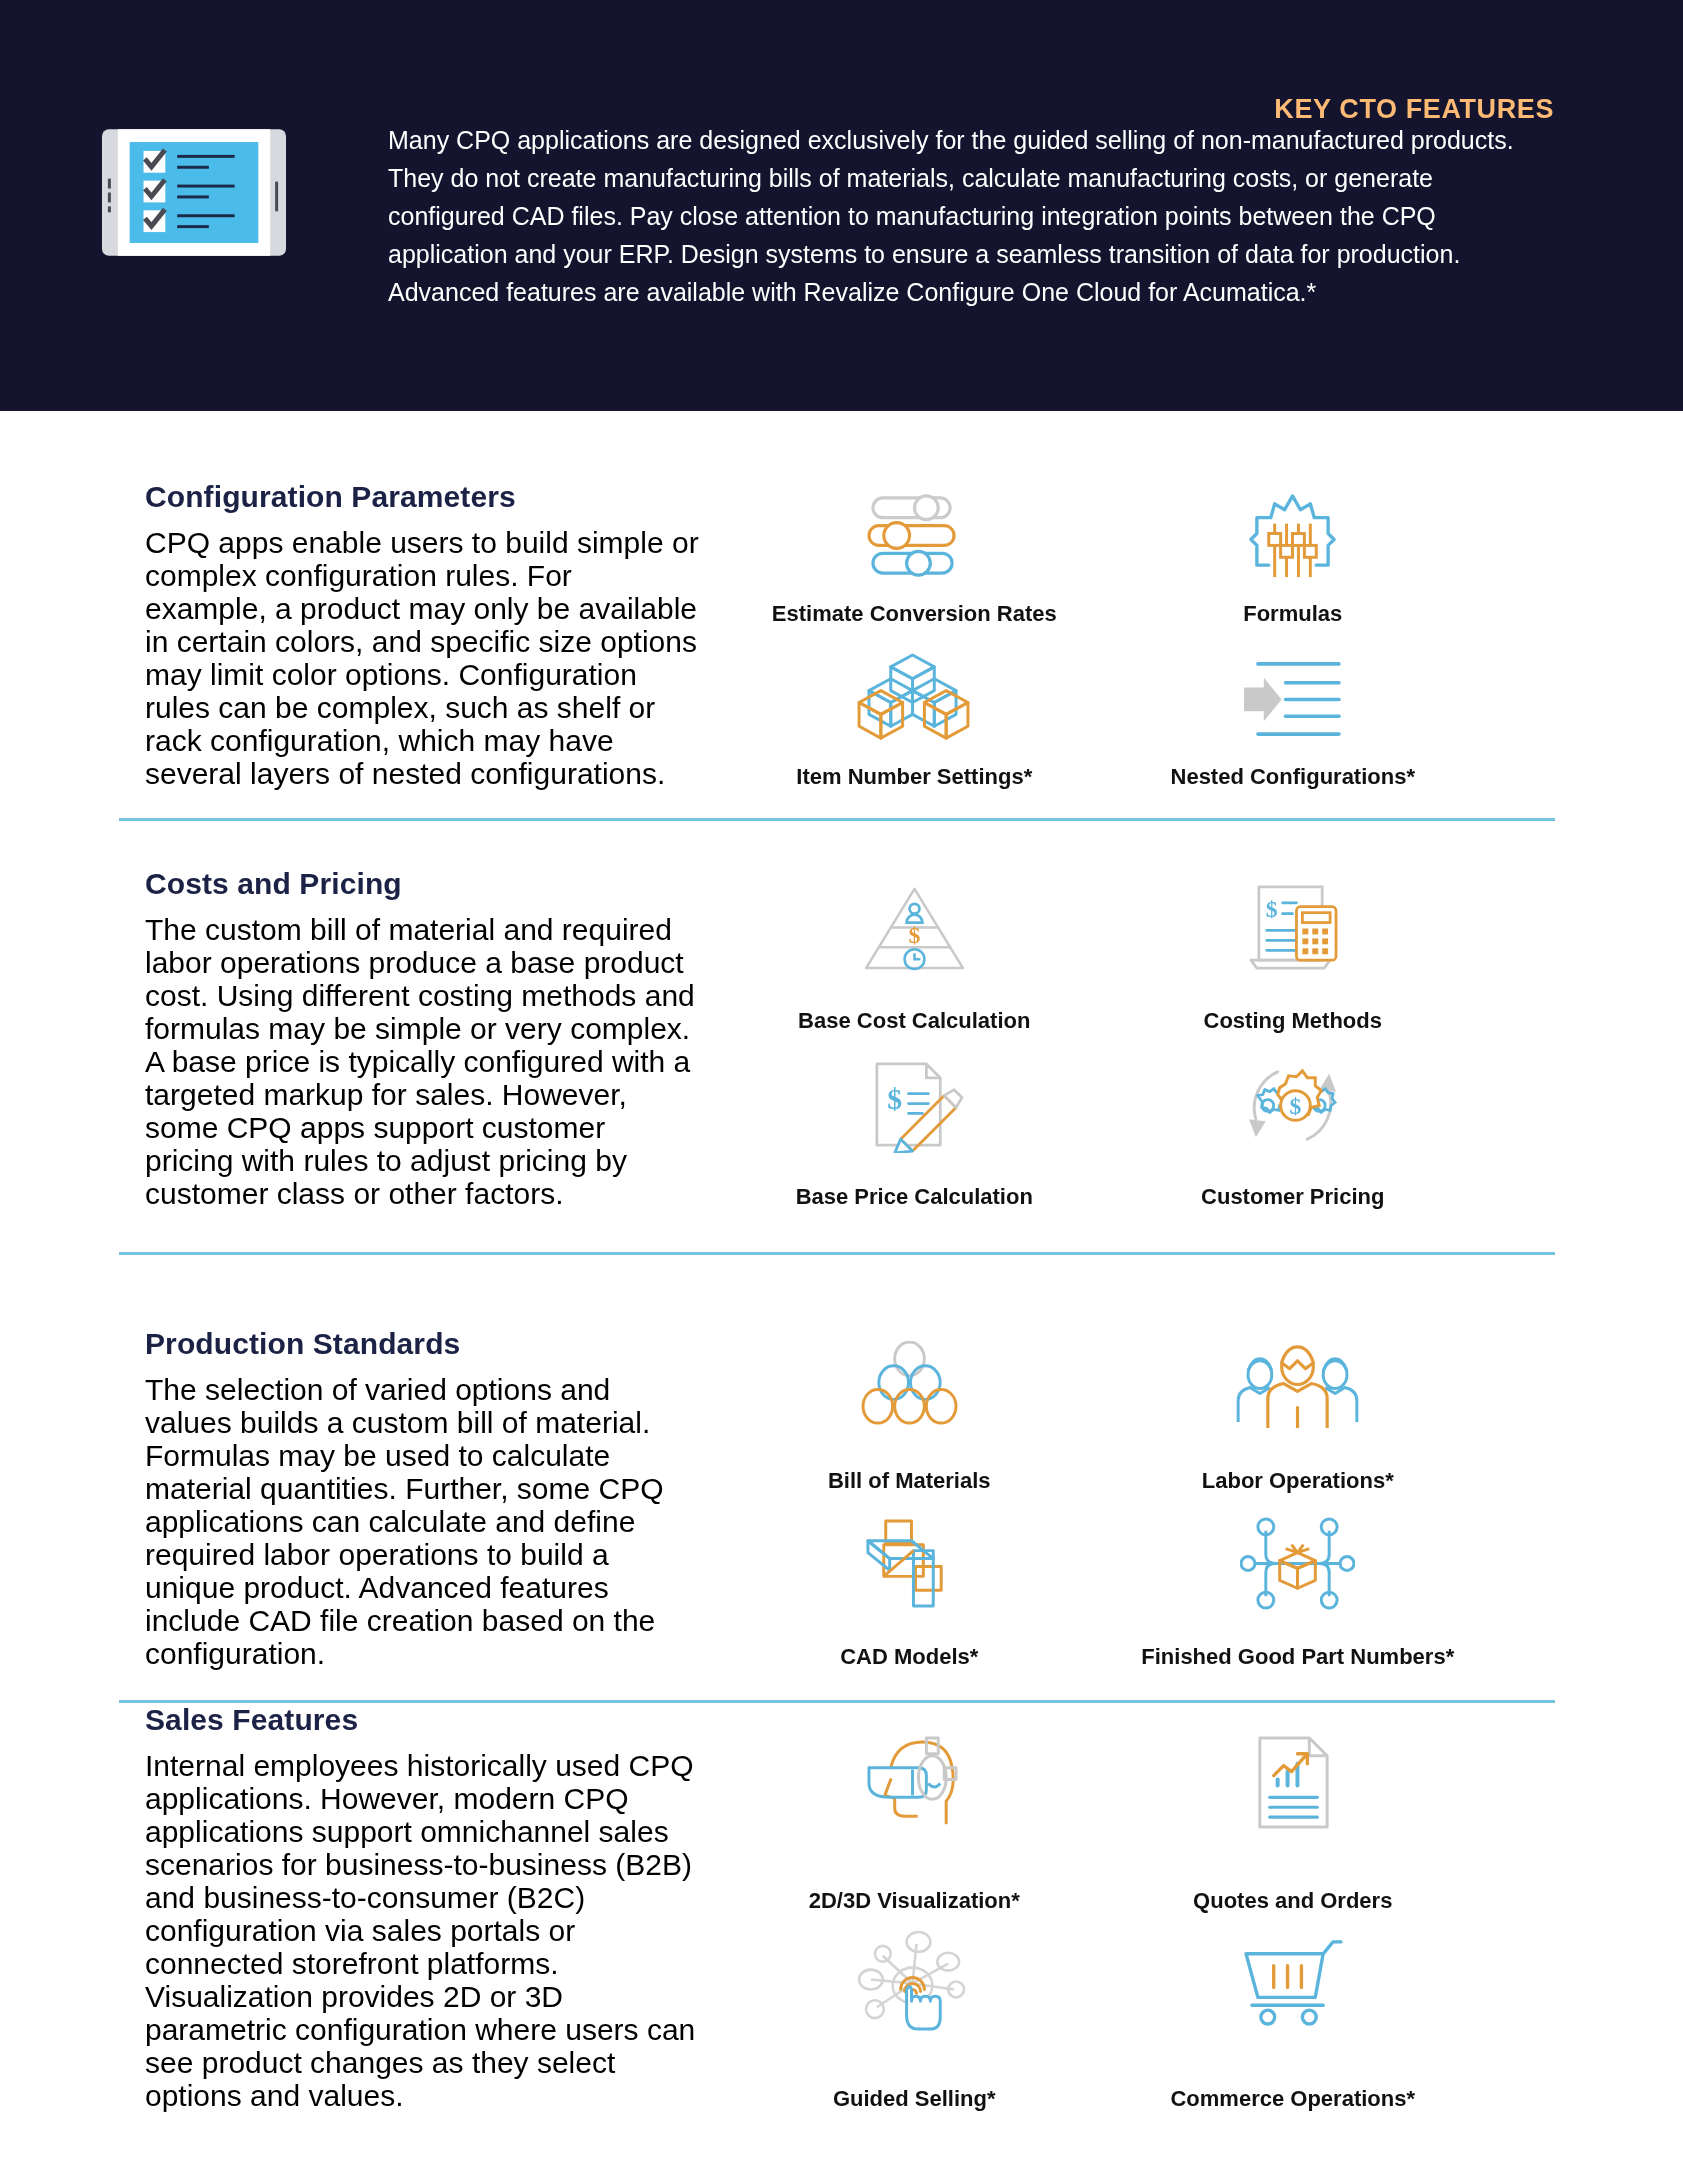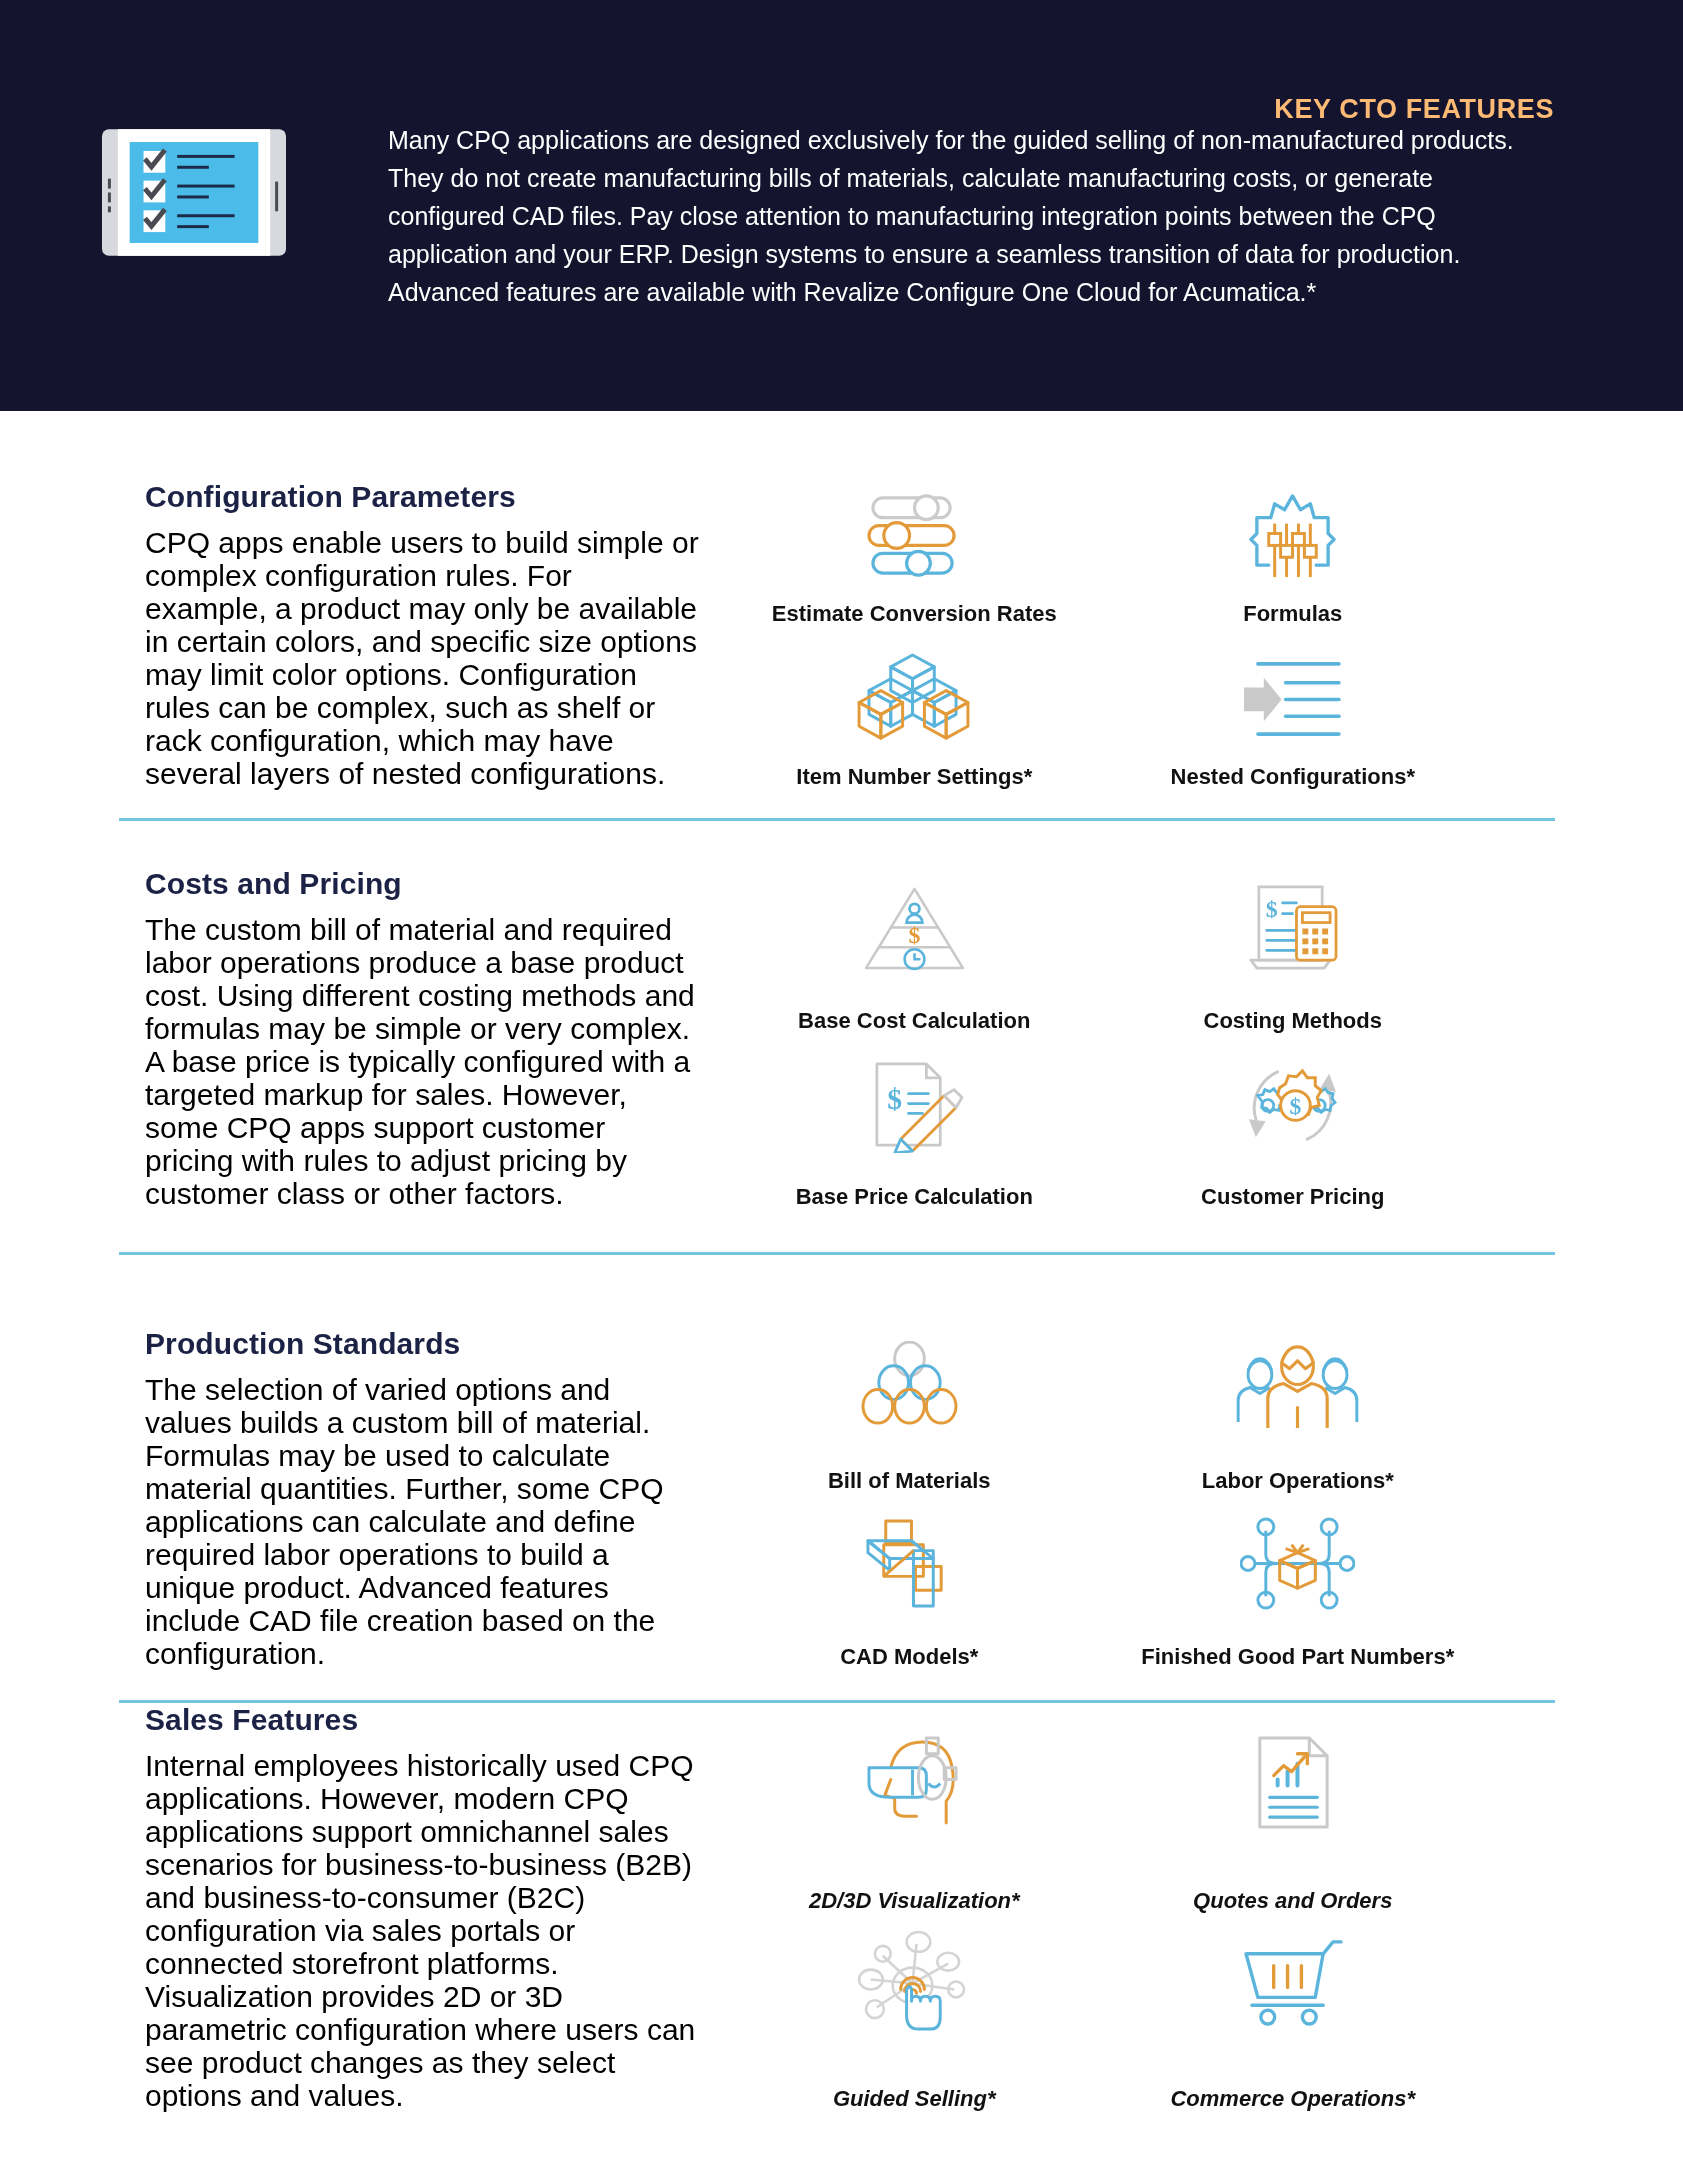--- a/index.html
+++ b/index.html
@@ -115,21 +115,21 @@
 
   
   #sec0 { padding-top: 69px; padding-bottom: 28px; }
   #sec1 { padding-top: 46px; padding-bottom: 42px; }
   #sec2 { padding-top: 72px; padding-bottom: 30px; }
   #sec3 { padding-bottom: 30px; }
 
   #sec0 .sec-right { padding-top: 6px; row-gap: 22px; }
   #sec1 .sec-right { padding-top: 12px; row-gap: 22px; }
   #sec2 .sec-right { padding-top: 10px; row-gap: 24px; gap: 20px; }
-  #sec3 .sec-right { padding-top: 30px; row-gap: 18px; font-style: italic; }
+  #sec3 .sec-right { padding-top: 30px; row-gap: 18px; }
 
   svg { display: block; }
 </style>
 </head>
 <body>
 
 <div class="header">
 
   <div class="header-title">KEY CTO FEATURES</div>
 

